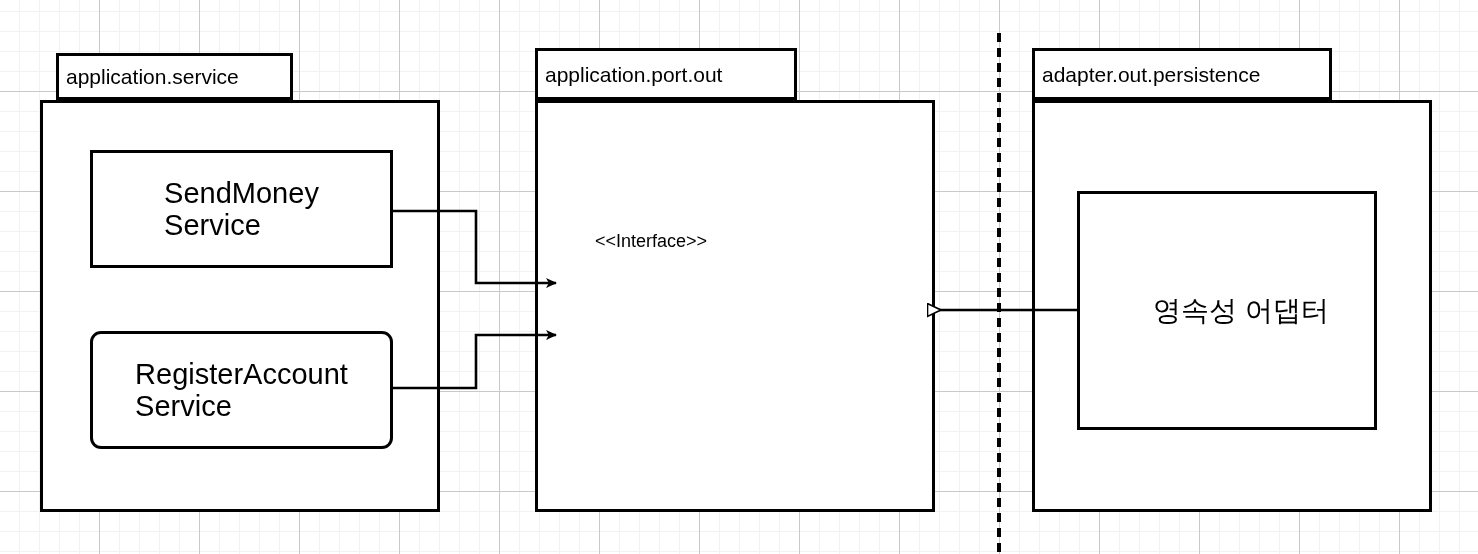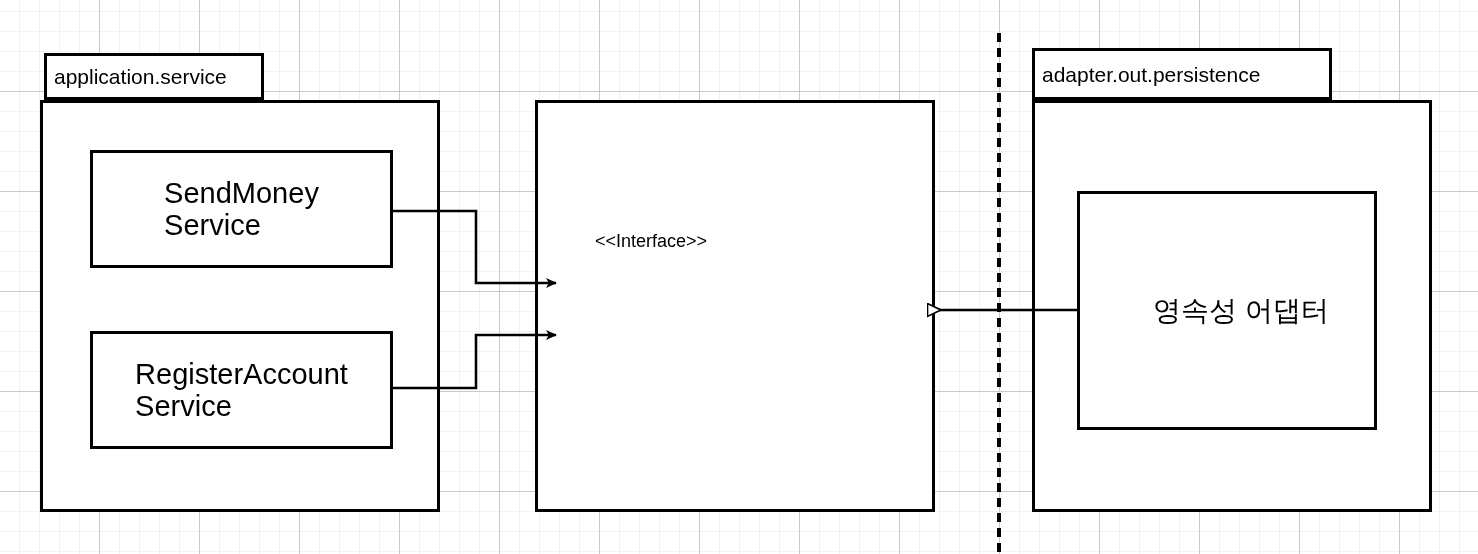--- a/index.html
+++ b/index.html
@@ -101,37 +101,40 @@
     position: absolute;
     z-index: 7;
   }
 </style>
 </head>
 <body>
 
 <div id="canvas" style="width: 1478px; height: 554px;">
 
   <div class="pkg-body" id="pkg-body-0" style="left: 40px; top: 100px; width: 400px; height: 412px;"></div>
-  <div class="pkg-tab" id="pkg-tab-0" style="left: 44px; top: 53px; width: 220px; height: 47px;">
+  <div class="pkg-tab" id="pkg-tab-0" style="left: 56px; top: 53px; width: 237px; height: 47px;">
     <span class="pkg-tab-label">application.service</span>
   </div>
 
   <div class="pkg-body" id="pkg-body-1" style="left: 535px; top: 100px; width: 400px; height: 412px;"></div>
+  <div class="pkg-tab" id="pkg-tab-1" style="left: 535px; top: 48px; width: 262px; height: 52px;">
+    <span class="pkg-tab-label">application.port.out</span>
+  </div>
 
   <div class="pkg-body" id="pkg-body-2" style="left: 1032px; top: 100px; width: 400px; height: 412px;"></div>
   <div class="pkg-tab" id="pkg-tab-2" style="left: 1032px; top: 48px; width: 300px; height: 52px;">
     <span class="pkg-tab-label">adapter.out.persistence</span>
   </div>
 
   <div class="class-box" id="cls-0" style="left: 90px; top: 150px; width: 303px; height: 118px;">
     <span class="class-label">SendMoney
 Service</span>
   </div>
 
-  <div class="class-box" id="cls-1" style="left: 90px; top: 331px; width: 303px; height: 118px;">
+  <div class="class-box" id="cls-1" style="left: 90px; top: 331px; width: 303px; height: 118px; border-radius: 11px;">
     <span class="class-label">RegisterAccount
 Service</span>
   </div>
 
   <span class="stereotype" id="stereo-2" style="left: 593px; top: 232px;">&lt;&lt;Interface&gt;&gt;</span>
 
   <div class="class-box" id="cls-3" style="left: 1077px; top: 191px; width: 300px; height: 239px;">
     <span class="class-label kr">영속성 어댑터</span>
   </div>
 

